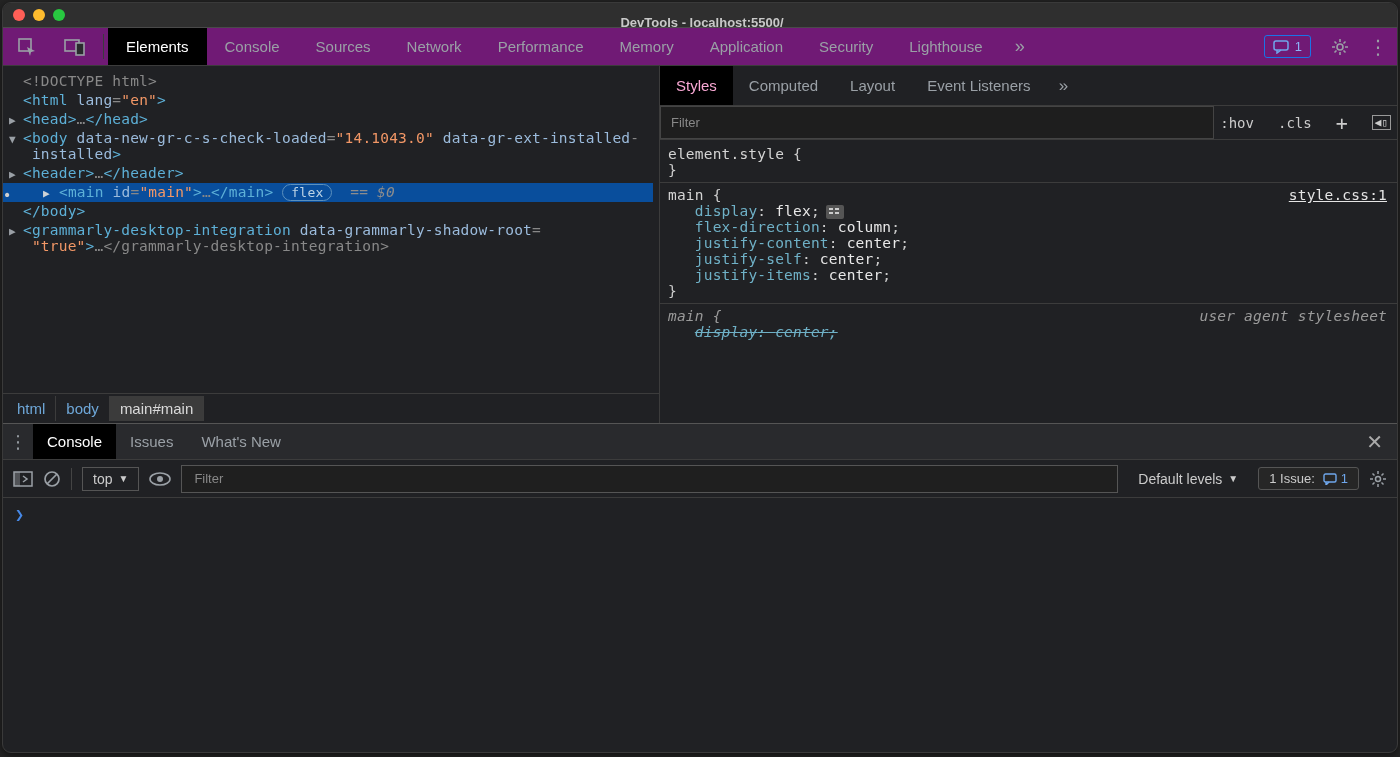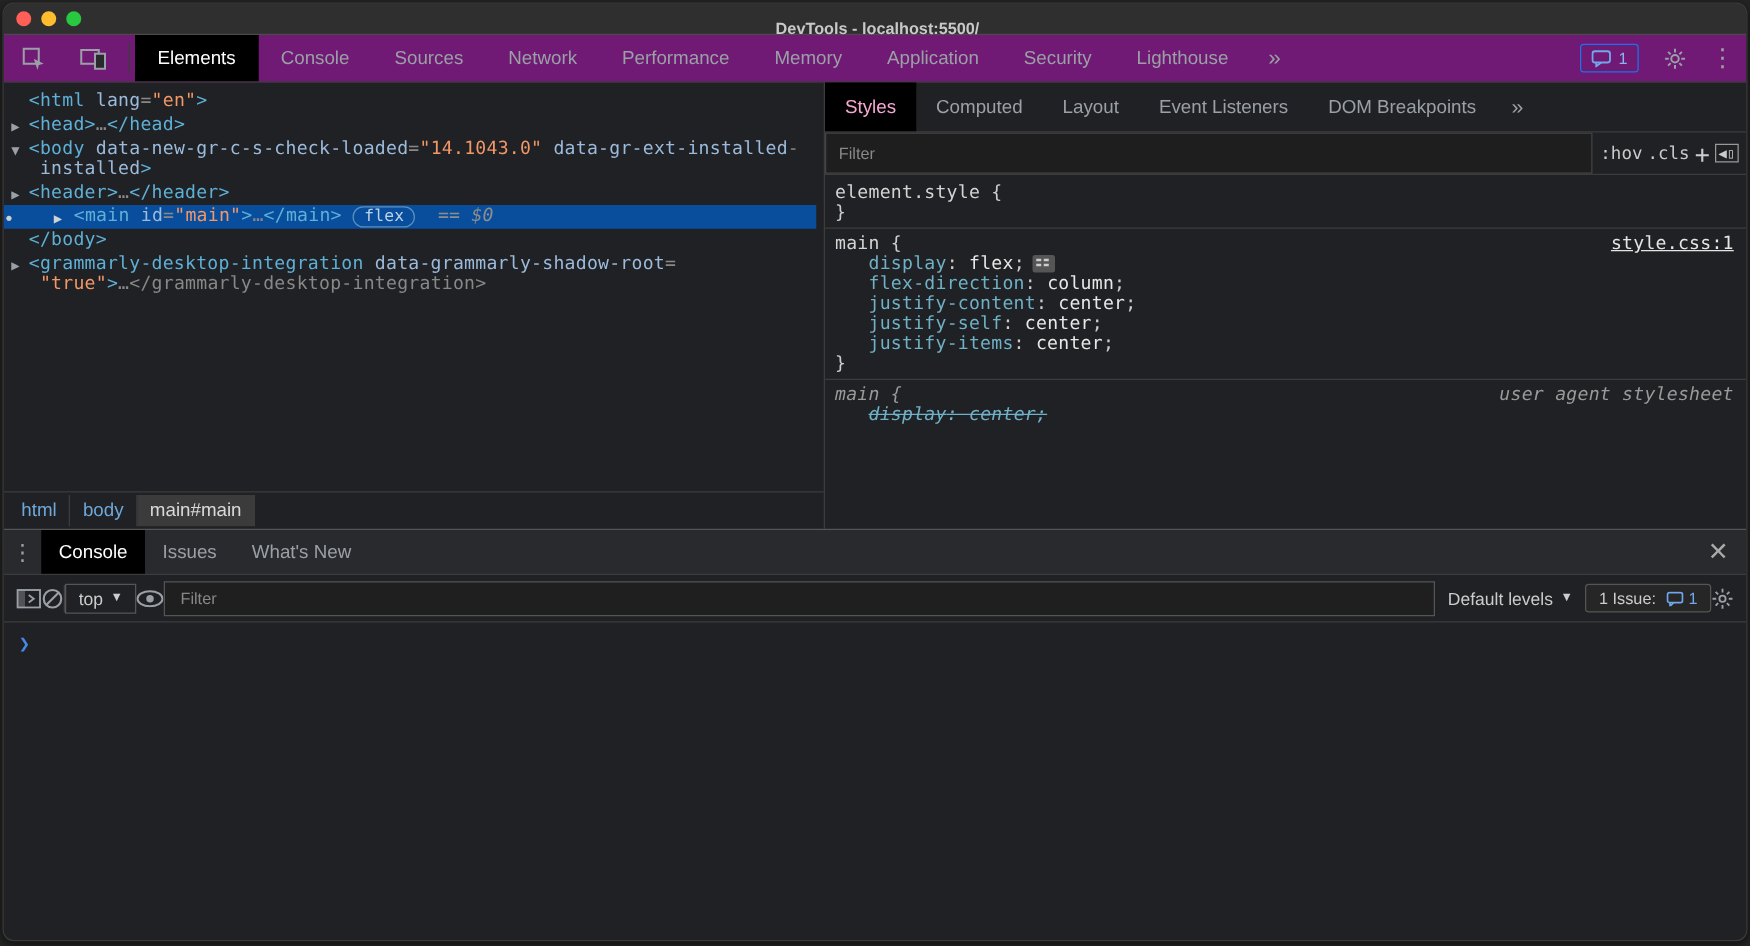--- a/index.html
+++ b/index.html
@@ -75,39 +75,39 @@
   .breadcrumb .crumb.active{ background:#3b3b3b; color:#d9d9d9; }
 
   
   .styles-tabs{ height:40px; display:flex; align-items:center; border-bottom:1px solid #3c3c3c; }
   .styles-tabs .tab{ padding:0 16px; color:#9aa0a6; font-size:15px; height:100%; display:flex; align-items:center;}
   .styles-tabs .tab.active{ background:#000; color:#f9a8d4; }
   .styles-tabs .icon-btn{width:34px;}
 
   .filter-row{ height:34px; display:flex; align-items:center; border-bottom:1px solid #3c3c3c;}
   .filter-input{ flex:1; height:100%; background:#1e1e1e; border:1px solid #444; display:flex; align-items:center; padding:0 10px; color:#888; margin:0;}
-  .filter-tools{ display:flex; align-items:center; padding:0 6px; gap:4px; color:#ccc; font-family:Menlo,monospace; font-size:14px;}
+  .filter-tools{ display:flex; align-items:center; padding:0 6px; gap:24px; color:#ccc; font-family:Menlo,monospace; font-size:14px;}
 
   .css-body{ flex:1; overflow:auto; padding:6px 10px 6px 8px;}
   .css-line{white-space:pre;}
   .c-prop{color:#6fb1c7;} .c-val{color:#e8e8e8;} .c-sel{color:#d4d4d4;} .c-link{color:#e5e5e5;text-decoration:underline;} 
   .c-italic{font-style:italic;color:#9a9a9a;}
   .kbd-icon{ display:inline-block; background:#555; width:18px; height:14px; border-radius:2px; margin-left:6px; vertical-align:middle; position:relative;}
   .kbd-icon::before{content:"";position:absolute;left:3px;top:3px;width:4px;height:2px;background:#ccc;box-shadow:6px 0 #ccc,0 4px #ccc,6px 4px #ccc;}
   .strikethrough{text-decoration:line-through; color:#6fb1c7;}
   .rule-right{float:right;}
 
   
   .drawer { flex:1; border-top:1px solid #555; display:flex; flex-direction:column;}
   .drawer-tabs{ height:36px; background:#292a2d; display:flex; align-items:center; border-bottom:1px solid #3c3c3c;}
   .drawer-tabs .tab{ padding:0 14px; color:#9aa0a6; font-size:15px; height:100%; display:flex; align-items:center;}
   .drawer-tabs .tab.active{ background:#000; color:#fff;}
   .drawer-tabs .close{ margin-left:auto; padding:0 14px; color:#aaa; font-size:20px;}
 
-  .drawer-toolbar{ height:38px; display:flex; align-items:center; padding:0 10px; border-bottom:1px solid #3c3c3c;}
+  .drawer-toolbar{ height:38px; display:flex; align-items:center; gap:10px; padding:0 10px; border-bottom:1px solid #3c3c3c;}
   .drw-btn{color:#9aa0a6; display:flex; align-items:center; justify-content:center;}
   .db-box{ border:1px solid #555; padding:3px 10px; display:flex; align-items:center; gap:6px; color:#ccc; font-size:14px;}
   .drawer-toolbar .filter{ flex:1; height:28px; border:1px solid #555; background:#1f1f1f; display:flex; align-items:center; padding:0 12px; color:#888;}
   .issue-pill{ border:1px solid #555; background:#262626; border-radius:3px; padding:3px 10px; display:flex; gap:8px; align-items:center; color:#ccc;}
   .issue-pill .blue{ color:#6fa7ec; display:flex; align-items:center; gap:4px;}
 
   .drawer-body{ flex:1; padding:8px 12px;}
   .prompt-caret{color:#4688e6; font-weight:bold; font-size:15px;}
 
   svg{display:block;}
@@ -166,20 +166,21 @@
           </svg>
       </div>
       <div class="icon-btn" style="font-size:20px;">⋮</div>
     </div>
   </div>
 
   <div class="mid">
 
     <div class="elements-pane">
       <div class="dom mono">
+        <div class="row"><span class="t-dim">&lt;!DOCTYPE html&gt;</span></div>
         <div class="row"><span class="t-purple">&lt;<span>html</span></span> <span class="t-attr">lang</span><span class="t-dim">=</span><span class="t-str">"en"</span><span class="t-purple">&gt;</span></div>
         <div class="row indent-1"><span class="triangle">▶</span><span class="t-purple">&lt;head&gt;</span><span class="t-dim">…</span><span class="t-purple">&lt;/head&gt;</span></div>
         <div class="row indent-1"><span class="triangle">▼</span><span class="t-purple">&lt;<span>body</span></span> <span class="t-attr">data-new-gr-c-s-check-loaded</span><span class="t-dim">=</span><span class="t-str">"14.1043.0"</span> <span class="t-attr">data-gr-ext-installed</span><span class="t-dim">-</span><br>&nbsp;<span class="t-attr">installed</span><span class="t-purple">&gt;</span></div>
         <div class="row indent-2"><span class="triangle">▶</span><span class="t-purple">&lt;header&gt;</span><span class="t-dim">…</span><span class="t-purple">&lt;/header&gt;</span></div>
         <div class="row indent-2 selected"><span class="dots">•••</span><span class="triangle">▶</span><span class="t-purple">&lt;<span>main</span></span> <span class="t-attr">id</span><span class="t-dim">=</span><span class="t-str">"main"</span><span class="t-purple">&gt;</span><span class="t-dim">…</span><span class="t-purple">&lt;/main&gt;</span> <span class="flex-badge">flex</span>  <span class="eq0">== $0</span></div>
         <div class="row indent-2"><span class="t-purple">&lt;/body&gt;</span></div>
         <div class="row indent-1"><span class="triangle">▶</span><span class="t-purple">&lt;<span>grammarly-desktop-integration</span></span> <span class="t-attr">data-grammarly-shadow-root</span><span class="t-dim">=</span><br>&nbsp;<span class="t-str">"true"</span><span class="t-purple">&gt;</span><span class="t-dim">…&lt;/grammarly-desktop-integration&gt;</span></div>
       </div>
       <div class="breadcrumb">
         <div class="crumb">html</div>
@@ -187,21 +188,20 @@
         <div class="crumb active">main#main</div>
       </div>
     </div>
 
     <div class="styles-pane">
       <div class="styles-tabs">
         <div class="tab active">Styles</div>
         <div class="tab">Computed</div>
         <div class="tab">Layout</div>
         <div class="tab">Event Listeners</div>
-        <div class="tab">DOM Breakpoints</div>
         <div class="icon-btn" style="font-size:17px;">»</div>
       </div>
       <div class="filter-row">
         <div class="filter-input">
             <span>Filter</span>
           </div>
         <div class="filter-tools">
           <span>:hov</span>
           <span>.cls</span>
           <span style="font-size:20px;">+</span>

